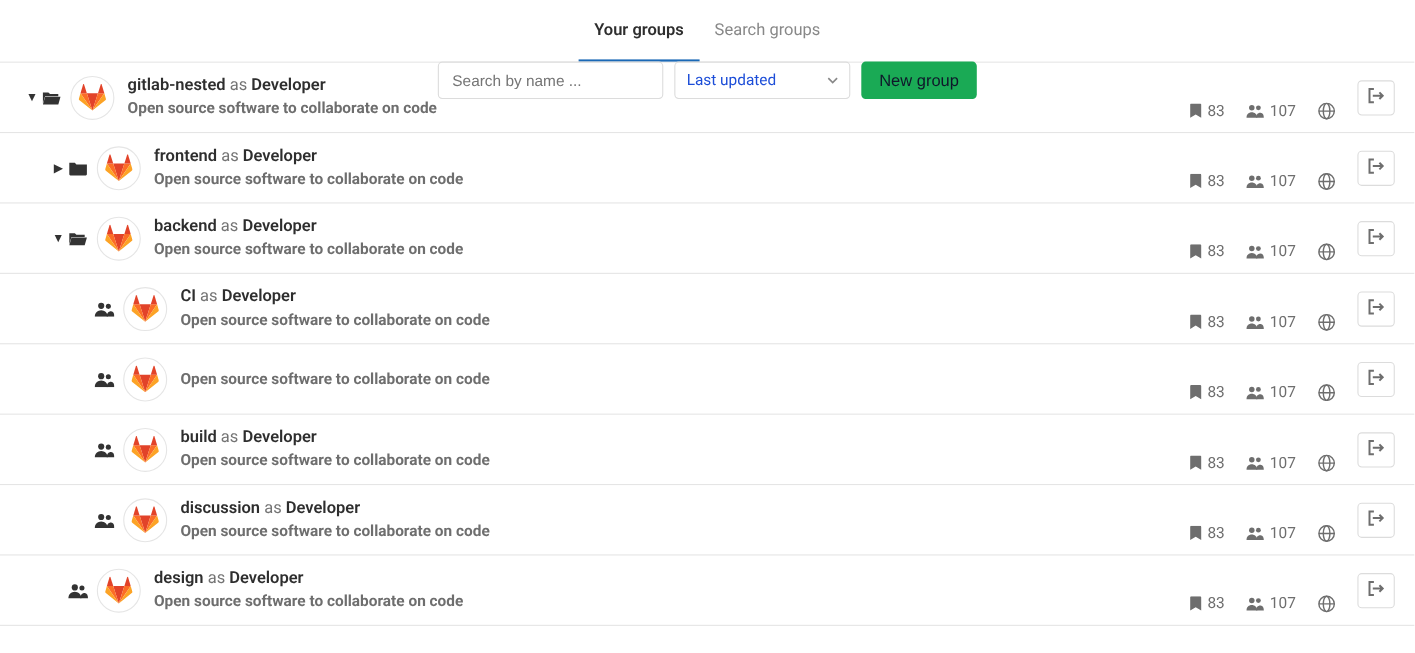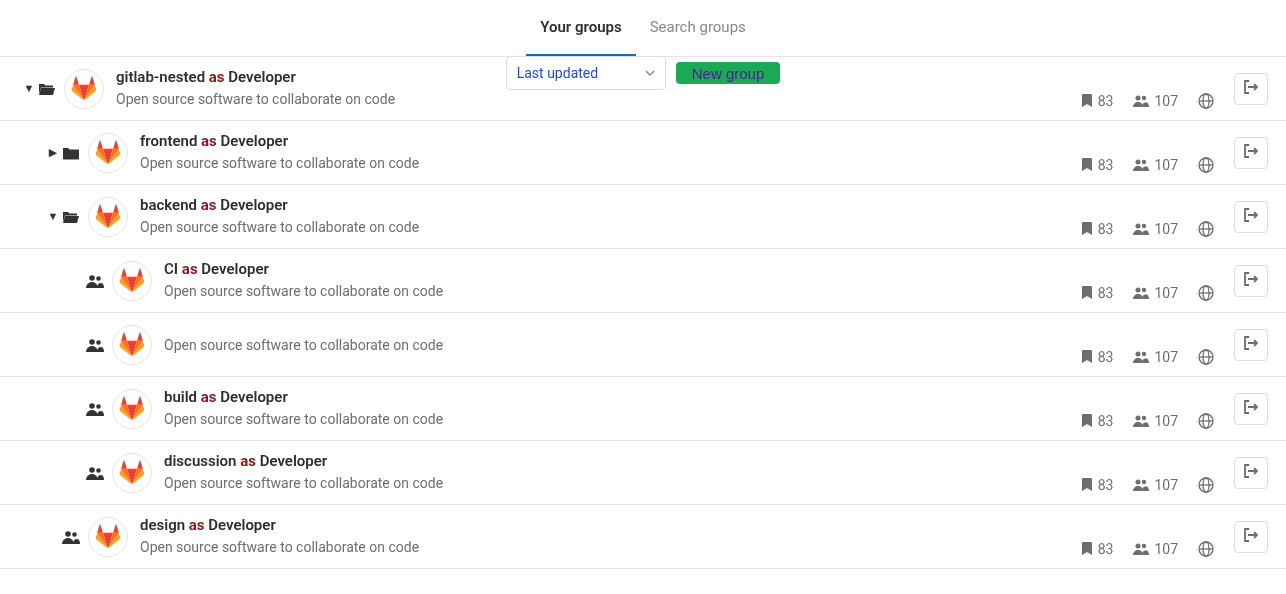--- a/index.html
+++ b/index.html
@@ -4,52 +4,53 @@
   <style>
     * { box-sizing: border-box; margin: 0; padding: 0; }
     body { font-family: -apple-system, BlinkMacSystemFont, "Segoe UI", Roboto, sans-serif; font-size: 14px; color: #2e2e2e; background: #fff; width: 1286px; }
     .header { display: flex; align-items: center; justify-content: space-between; border-bottom: 1px solid #e5e5e5; padding: 0 18px; height: 57px; flex-direction: column; }
     .tabs { display: flex; gap: 0; }
     .tab { padding: 18px 14px; cursor: pointer; color: #888; font-size: 15px; border-bottom: 2px solid transparent; }
     .tab.active { color: #2e2e2e; font-weight: 600; border-bottom: 2px solid #1b69b6; }
     .header-right { display: flex; gap: 10px; align-items: center; }
     .search-input { width: 205px; height: 34px; padding: 6px 12px; border: 1px solid #dcdcdc; border-radius: 4px; font-size: 14px; }
     .sort-select { width: 160px; height: 34px; padding: 6px 10px; border: 1px solid #dcdcdc; border-radius: 4px; font-size: 14px; background: #fff; cursor: pointer; display: flex; align-items: center; justify-content: space-between; color: #1d4ed8; }
-    .new-group-btn { height: 22px; padding: 0 16px; background: #1aaa55; color: #4c1d95; border: none; border-radius: 4px; font-size: 15px; font-weight: 500; cursor: pointer; }
+    .new-group-btn { height: 34px; padding: 0 16px; background: #1aaa55; color: #0f172a; border: none; border-radius: 4px; font-size: 15px; font-weight: 500; cursor: pointer; }
     .groups-list { }
     .group-row { display: flex; align-items: center; border-bottom: 1px solid #e5e5e5; padding: 10px 18px 10px 0; min-height: 64px; }
     .indent-0 { padding-left: 22px; }
     .indent-1 { padding-left: 46px; }
     .indent-2 { padding-left: 70px; }
     .caret { width: 14px; display: flex; justify-content: center; cursor: pointer; color: #333; font-size: 11px; }
     .caret.none { visibility: hidden; }
     .folder-icon, .users-icon { width: 22px; display: flex; justify-content: center; color: #333; }
     .avatar { width: 40px; height: 40px; border-radius: 50%; border: 1px solid #e5e5e5; display: flex; align-items: center; justify-content: center; margin: 0 12px 0 6px; flex-shrink: 0; background: #fff; }
     .group-info { flex: 1; min-width: 0; }
     .group-title-line { font-size: 15px; line-height: 1.4; }
     .group-name { font-weight: 600; color: #2e2e2e; }
-    .as-text { color: #7f1d1d; font-weight: 700; }
+    .as-text { color: #737373; font-weight: 400; }
     .role { font-weight: 600; color: #2e2e2e; }
-    .group-desc { color: #6e6e6e; font-size: 14px; line-height: 1.4; margin-top: 2px; }
+    .group-desc { color: #6e6e6e; font-size: 14px; line-height: 1.4; margin-top: 2px; font-weight: bold; }
     .stats { display: flex; align-items: center; gap: 20px; }
     .stat { display: flex; align-items: center; gap: 5px; color: #6e6e6e; font-size: 14px; margin-top: 24px; }
     .stat svg, .folder-icon svg, .users-icon svg { display: block; }
     .globe { color: #6e6e6e; }
     .leave-btn { width: 34px; height: 32px; border: 1px solid #dcdcdc; border-radius: 4px; background: #fff; display: flex; align-items: center; justify-content: center; cursor: pointer; color: #6e6e6e; }
     .chevron-down-svg { width: 10px; height: 10px; }
   </style>
 </head>
 <body>
 
 <div class="header">
   <div class="tabs">
     <div class="tab active">Your groups</div>
     <div class="tab">Search groups</div>
   </div>
   <div class="header-right">
+    <input class="search-input" type="text" placeholder="Search by name ..." style="">
     <div class="sort-select">
       <span>Last updated</span>
       <svg class="chevron-down-svg" viewBox="0 0 10 10">
           <path d="M1 3 L5 7 L9 3" stroke="#888" stroke-width="1.5" fill="none"></path>
         </svg>
     </div>
     <button class="new-group-btn">New group</button>
   </div>
 </div>
 

